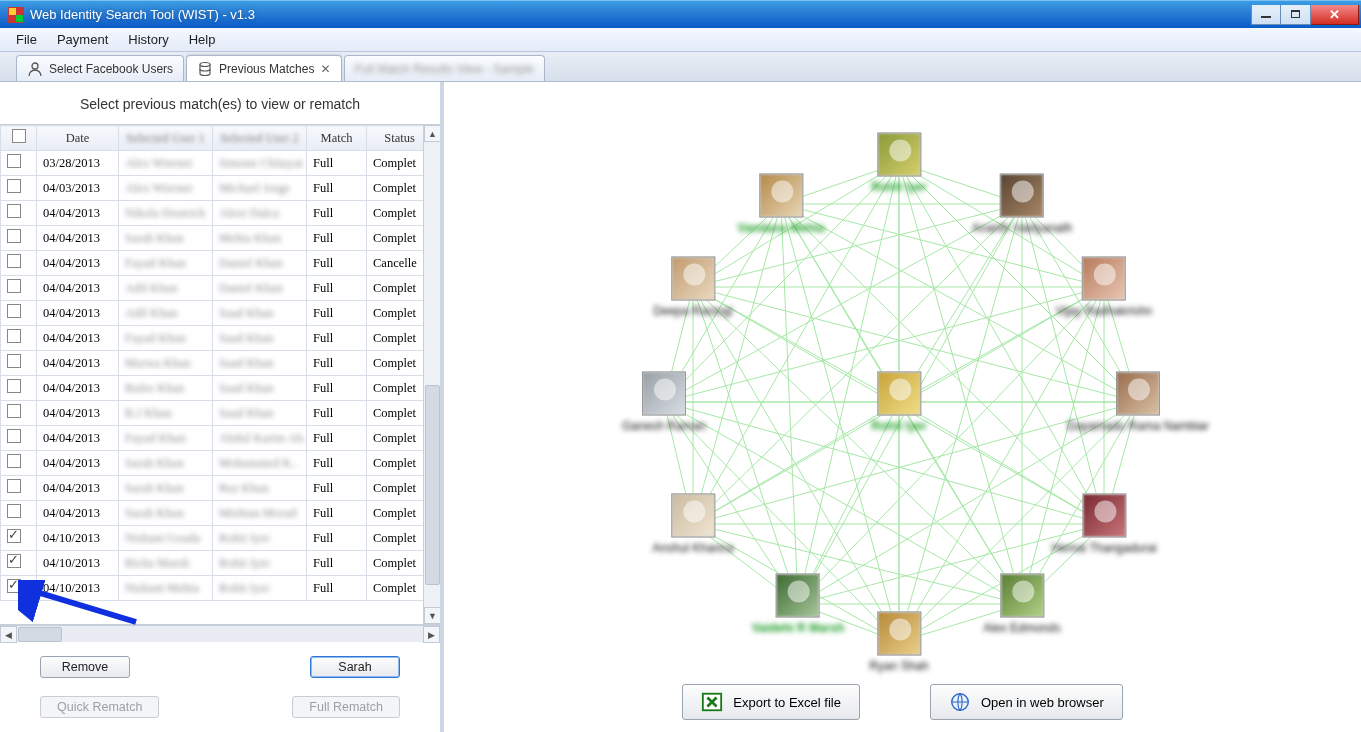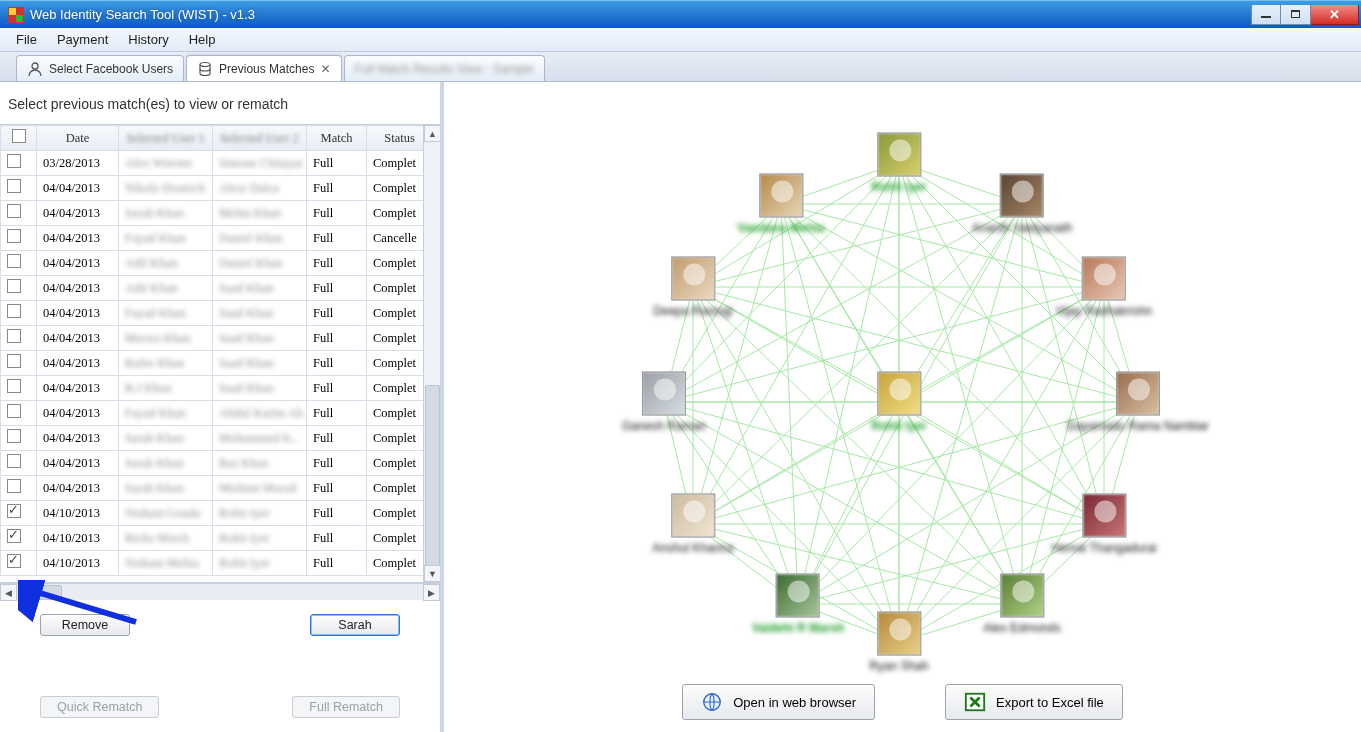--- a/index.html
+++ b/index.html
@@ -86,20 +86,21 @@
   .left-pane {
     width: 444px;
     border-right: 4px solid #cdd6e3;
     display:flex; flex-direction:column;
     background:#fff;
     position:relative;
   }
   .right-pane { flex:1; position:relative; background:#fff; }
 
   .panel-header {
+    text-align:center;
     padding: 14px 8px 12px;
     color:#333;
     font-size: 14px;
   }
 
   
   .table-wrap { flex:1; overflow:hidden; position:relative; border-top:1px solid #c7cfda; border-bottom:1px solid #c7cfda; }
   .table-scroll { position:absolute; inset:0; overflow:hidden; }
   table.data { border-collapse: collapse; width:100%; table-layout: fixed; font-family: Liberation Serif, serif; }
   table.data th, table.data td {
@@ -134,21 +135,21 @@
   .hscroll .thumb { position:absolute; left:18px; top:1px; height:15px; width:44px; background:#d4dae4; border:1px solid #b9c2d1; border-radius:2px; }
 
   
   .vscroll { position:absolute; right:0; top:0; bottom:0; width:17px; background:#eef1f6; border-left:1px solid #c7cfda; }
   .vscroll .arrow { position:absolute; left:0; width:17px; height:17px; background:#f2f5fa; border:1px solid #c3cad6; display:flex; align-items:center; justify-content:center; font-size:9px; color:#555; }
   .vscroll .arrow.up { top:0; }
   .vscroll .arrow.down { bottom:0; }
   .vscroll .thumb { position:absolute; left:1px; top:260px; width:15px; height:200px; background:#d4dae4; border:1px solid #b9c2d1; border-radius:2px; }
 
   .button-row { display:flex; justify-content:space-between; padding: 14px 40px; }
-  .button-row.sub { padding: 4px 40px 14px; margin-top: 42px; }
+  .button-row.sub { padding: 4px 40px 14px; }
   .btn {
     min-width: 90px;
     padding: 3px 16px;
     background: linear-gradient(to bottom,#fdfdfd,#e7e9ed);
     border:1px solid #9aa3b0;
     border-radius:3px;
     font-size:12.5px;
     color:#222;
     cursor:default;
   }
@@ -256,20 +257,28 @@
               <th class="center">Match</th>
               <th class="center">Status</th>
             </tr>
           </thead>
           <tbody id="tbody">
               <tr>
                 <td class="center"><span class="chk"></span></td>
                 <td>03/28/2013</td>
                 <td class="blur">Alex Wierner</td>
                 <td class="blur">Simone Chitayat</td>
+                <td class="center">Full</td>
+                <td>Complet</td>
+              </tr>
+              <tr>
+                <td class="center"><span class="chk"></span></td>
+                <td>04/03/2013</td>
+                <td class="blur">Alex Wierner</td>
+                <td class="blur">Michael Jorge</td>
                 <td class="center">Full</td>
                 <td>Complet</td>
               </tr>
               <tr>
                 <td class="center"><span class="chk"></span></td>
                 <td>04/04/2013</td>
                 <td class="blur">Nikola Dostrich</td>
                 <td class="blur">Alexi Dalca</td>
                 <td class="center">Full</td>
                 <td>Complet</td>
@@ -600,31 +609,31 @@
             <div class="a1" style="background:linear-gradient(135deg,#b88a3a,#e9cf8a); filter:blur(1px);"></div>
             <div class="a2"></div>
           </div>
           <div class="node-label">Ryan Shah</div>
         </div>
       </div>
     <div class="export-row">
       <button class="big-btn">
         <span class="ico">
           <svg viewBox="0 0 24 24">
+              <rect x="2" y="3" width="20" height="18" fill="#fff" stroke="#1a7a1a" stroke-width="2"></rect>
+              <path d="M7 7 L17 17 M17 7 L7 17" stroke="#1a7a1a" stroke-width="3"></path>
+            </svg>
+        </span>
+        <span>Export to Excel file</span>
+      </button>
+      <button class="big-btn">
+        <span class="ico">
+          <svg viewBox="0 0 24 24">
               <circle cx="12" cy="12" r="9" fill="#e8f2ff" stroke="#2a66c4" stroke-width="1.5"></circle>
               <path d="M3 12h18 M12 3c3 3 3 15 0 18 M12 3c-3 3-3 15 0 18" fill="none" stroke="#2a66c4" stroke-width="1.2"></path>
             </svg>
         </span>
         <span>Open in web browser</span>
       </button>
-      <button class="big-btn">
-        <span class="ico">
-          <svg viewBox="0 0 24 24">
-              <rect x="2" y="3" width="20" height="18" fill="#fff" stroke="#1a7a1a" stroke-width="2"></rect>
-              <path d="M7 7 L17 17 M17 7 L7 17" stroke="#1a7a1a" stroke-width="3"></path>
-            </svg>
-        </span>
-        <span>Export to Excel file</span>
-      </button>
     </div>
   </div>
 
 </div>
 
 </body></html>

